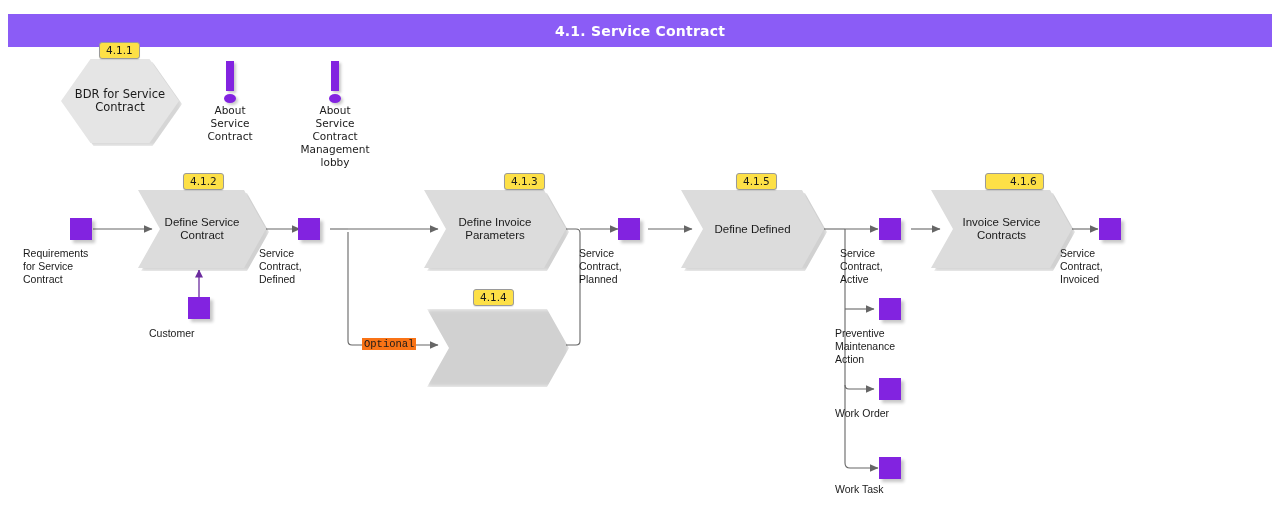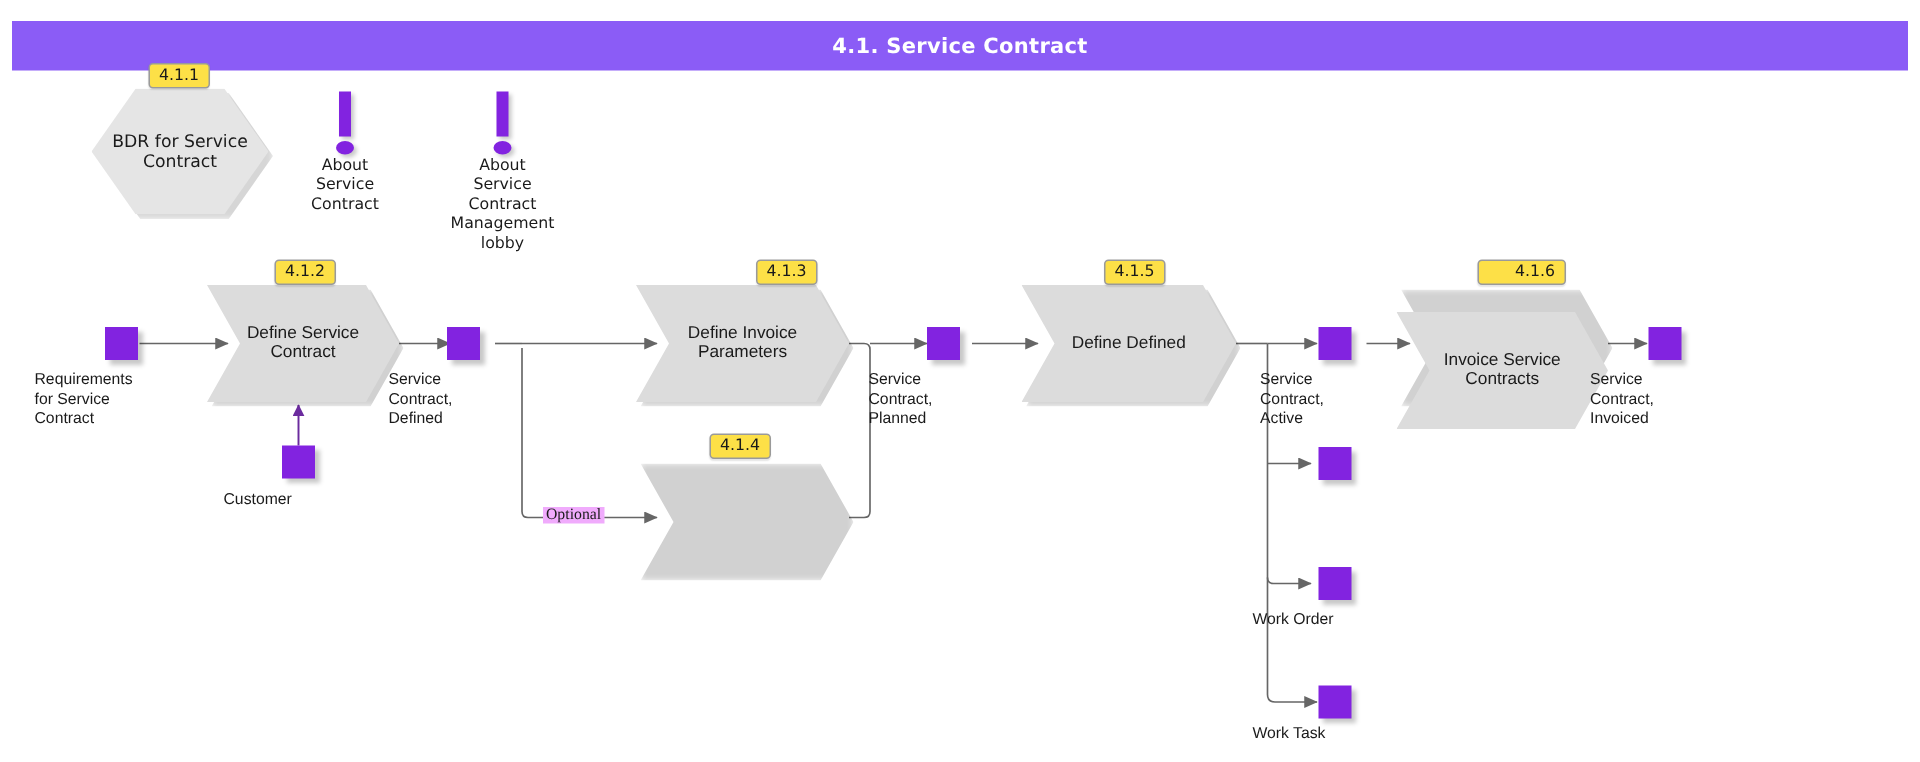--- a/index.html
+++ b/index.html
@@ -158,23 +158,23 @@
     text-align: center;
     white-space: pre-line;
     font-family: "DejaVu Sans", sans-serif;
   }
 
   
   .edge-label {
     position: absolute;
     font-size: 10.5px;
     color: #1a1a1a;
-    background: #f0abfc;
+    background: #f97316;
     padding: 0 2px;
-    font-family: Liberation Serif, serif;
+    font-family: Liberation Mono, monospace;
   }
 
   svg.wires {
     position: absolute;
     left: 0; top: 0;
     width: 1280px;
     height: 508px;
     pointer-events: none;
   }
 </style>
@@ -276,21 +276,21 @@
   <div class="chev-shadow" style="left:427px; top:309px; width:142px; height:78px;"></div>
   <div class="tag" style="left:473px; top:289px;text-align:center;">4.1.4</div>
 
   <div class="chev-shadow" style="left:684px; top:193px; width:143px; height:78px;"></div>
   <div class="chev" style="left:681px; top:190px; width:143px; height:78px;">
     <span class="chev-label">Define Defined</span>
   </div>
   <div class="tag" style="left:736px; top:173px;">4.1.5</div>
 
   <div class="chev-shadow" style="left:934px; top:193px; width:141px; height:78px;"></div>
-  <div class="chev" style="left:931px; top:190px; width:141px; height:78px;margin-top:18px;">
+  <div class="chev" style="left:931px; top:190px; width:141px; height:78px;">
     <span class="chev-label">Invoice Service
 Contracts</span>
   </div>
   <div class="tag" style="left:985px; top:173px;padding-left:24px;">4.1.6</div>
 
   <div class="dobj" style="left:70px; top:218px;"></div>
   <div class="dobj-label" style="left:23px; top:247px; width:110px;">Requirements
 for Service
 Contract</div>
 
@@ -306,20 +306,23 @@
   <div class="dobj-label" style="left:579px; top:247px; width:100px;">Service
 Contract,
 Planned</div>
 
   <div class="dobj" style="left:879px; top:218px;"></div>
   <div class="dobj-label" style="left:840px; top:247px; width:100px;">Service
 Contract,
 Active</div>
 
   <div class="dobj" style="left:879px; top:298px;"></div>
+  <div class="dobj-label" style="left:835px; top:327px; width:110px;">Preventive
+Maintenance
+Action</div>
 
   <div class="dobj" style="left:879px; top:378px;"></div>
   <div class="dobj-label" style="left:835px; top:407px; width:110px;">Work Order</div>
 
   <div class="dobj" style="left:879px; top:457px;"></div>
   <div class="dobj-label" style="left:835px; top:483px; width:110px;">Work Task</div>
 
   <div class="dobj" style="left:1099px; top:218px;"></div>
   <div class="dobj-label" style="left:1060px; top:247px; width:100px;">Service
 Contract,

